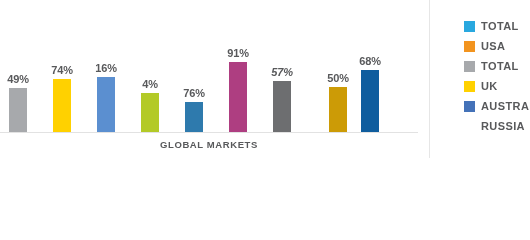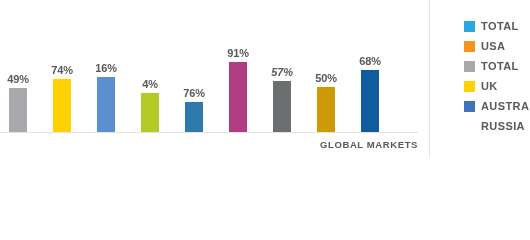--- a/index.html
+++ b/index.html
@@ -65,21 +65,21 @@
     font-weight: bold;
     color: #58595b;
     letter-spacing: -0.1px;
     white-space: nowrap;
   }
   #x-axis-title {
     position: absolute;
     left: 0;
     top: 139px;
     width: 418px;
-    text-align: right;
+    text-align: center;
     font-size: 9.5px;
     font-weight: bold;
     letter-spacing: 0.6px;
     color: #58595b;
   }
 
   
   #divider {
     position: absolute;
     left: 429px;
@@ -147,21 +147,21 @@
             <div class="bar-label" style="bottom: 34px;">76%</div>
           </div>
           <div class="bar-slot" style="left: 220px;">
             <div class="bar" style="height: 71px; background: rgb(174, 62, 129);"></div>
             <div class="bar-label" style="bottom: 74px;">91%</div>
           </div>
           <div class="bar-slot" style="left: 264px;">
             <div class="bar" style="height: 52px; background: rgb(109, 110, 112);"></div>
             <div class="bar-label" style="bottom: 55px; font-style: italic;">57%</div>
           </div>
-          <div class="bar-slot" style="left: 308px;">
+          <div class="bar-slot" style="left: 320px;">
             <div class="bar" style="height: 46px; background: rgb(204, 155, 6);"></div>
             <div class="bar-label" style="bottom: 49px;">50%</div>
           </div>
           <div class="bar-slot" style="left: 352px; margin-top: 40px;">
             <div class="bar" style="height: 63px; background: rgb(15, 93, 158);"></div>
             <div class="bar-label" style="bottom: 66px;">68%</div>
           </div>
         </div>
       <div id="baseline"></div>
     </div>

